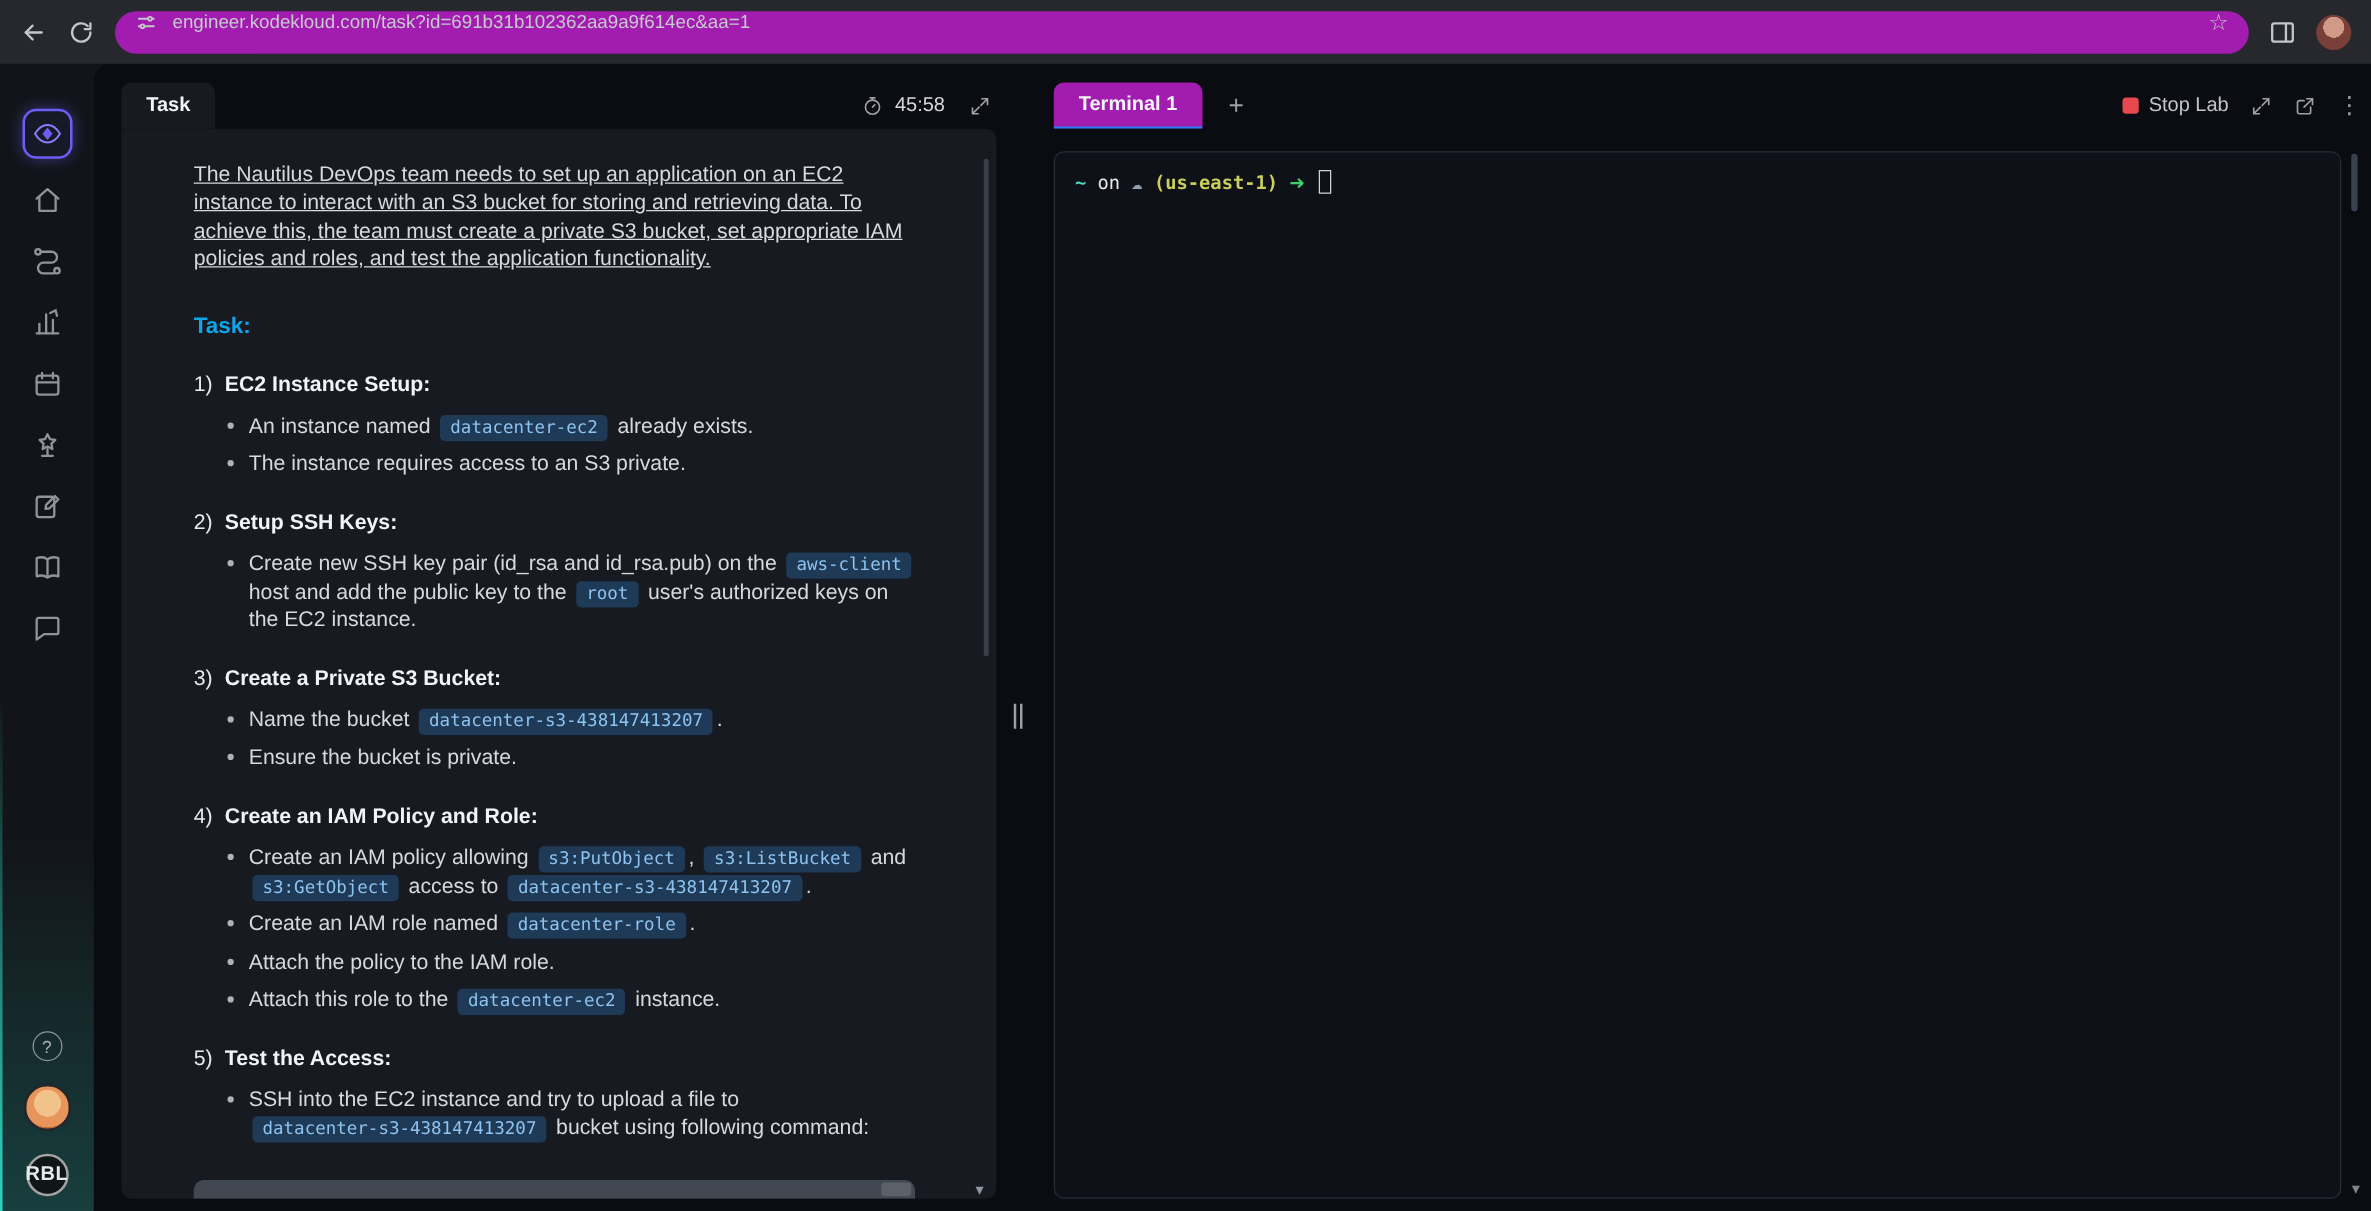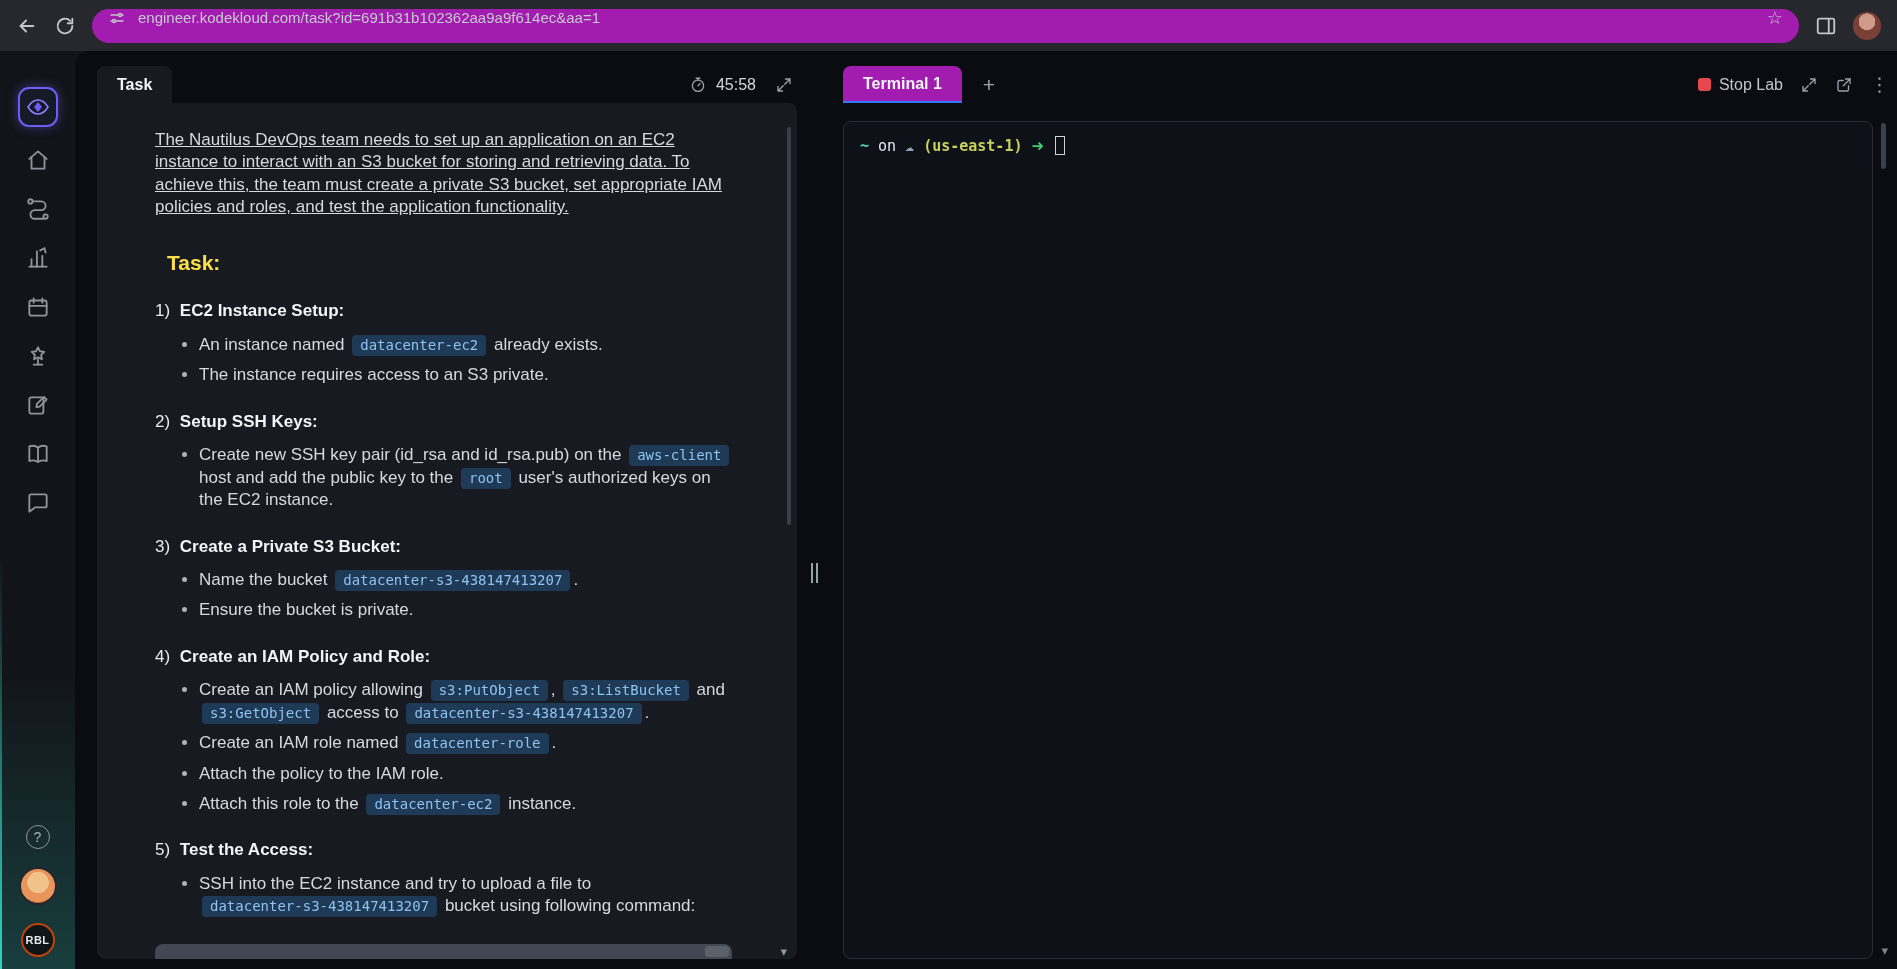--- a/index.html
+++ b/index.html
@@ -32,22 +32,22 @@
     border:2px solid #6d5df6;box-shadow:0 0 12px rgba(109,93,246,.45);
     display:flex;align-items:center;justify-content:center;margin-bottom:20px;}
   .nav-icon{width:26px;height:26px;color:#8f949c;margin-bottom:23px;cursor:pointer;}
   .side-bottom{position:absolute;bottom:12px;left:0;width:100%;display:flex;
     flex-direction:column;align-items:center;gap:18px;z-index:2;}
   .help-circle{width:24px;height:24px;border-radius:50%;border:1.6px solid #8f949c;
     color:#aeb3ba;font-size:14px;display:flex;align-items:center;justify-content:center;}
   .side-avatar{width:38px;height:38px;border-radius:50%;
     background:radial-gradient(circle at 50% 40%, #f2c28b 0 40%, #e8955c 41% 72%, #b96a3f 73%);
     border:2px solid #23262d;}
-  .rbl-badge{width:34px;height:34px;border-radius:50%;border:2px solid #c2410c;
-    background:#0e1616;color:#e6e8ea;font-size:11px;font-weight:700;letter-spacing:.5px;
+  .rbl-badge{width:34px;height:34px;border-radius:50%;border:2px solid #a3a3a3;
+    background:#0e1616;color:#e6e8ea;font-size:16px;font-weight:700;letter-spacing:.5px;
     display:flex;align-items:center;justify-content:center;}
 
   
   .app-frame{position:absolute;left:75px;top:51px;right:0;bottom:0;
     background:var(--page-bg,#0a0c11);border-top-left-radius:14px;}
 
   
   .task-panel{position:absolute;left:22px;top:15px;width:700px;bottom:10px;}
   .tabbar{height:37px;position:relative;display:flex;align-items:flex-end;}
   .tab{height:37px;display:flex;align-items:center;padding:0 20px;
@@ -55,21 +55,21 @@
     font-size:16px;font-weight:600;cursor:pointer;}
   .task-controls{position:absolute;right:4px;top:0;height:37px;display:flex;
     align-items:center;gap:9px;color:#d3d6da;}
   .timer-text{font-size:16px;color:#d3d6da;}
   .small-icon{width:18px;height:18px;color:#9aa1ab;cursor:pointer;}
   .task-content{position:absolute;top:37px;left:0;right:0;bottom:0;
     background:var(--panel-bg,#171a21);border-radius:0 8px 8px 8px;
     padding:2px 60px 0 58px;overflow:hidden;color:#d6d9de;font-size:17px;
     line-height:1.32;}
   .intro{margin:24px 0 0;text-decoration:underline;}
-  .task-heading{margin:30px 12px 0;font-size:21px;font-weight:700;color:#fde047;}
+  .task-heading{margin:30px 0 0;font-size:18px;font-weight:700;color:#0ea5e9;}
   .section{margin-top:24px;}
   .sec-head{color:#e8eaee;}
   .sec-num{font-weight:400;margin-right:5px;}
   .sec-title{font-weight:700;color:#f2f4f7;}
   .section ul{margin:11px 0 0;padding-left:44px;}
   .section li{margin-bottom:8px;}
   .section li::marker{color:#aeb3ba;}
   .chip{background:var(--chip-bg,#1e3a57);color:var(--chip-text,#8ec3f0);
     font-family:"DejaVu Sans Mono",monospace;font-size:14px;padding:2px 8px 3px;
     border-radius:4px;margin:0 3px;white-space:nowrap;}

